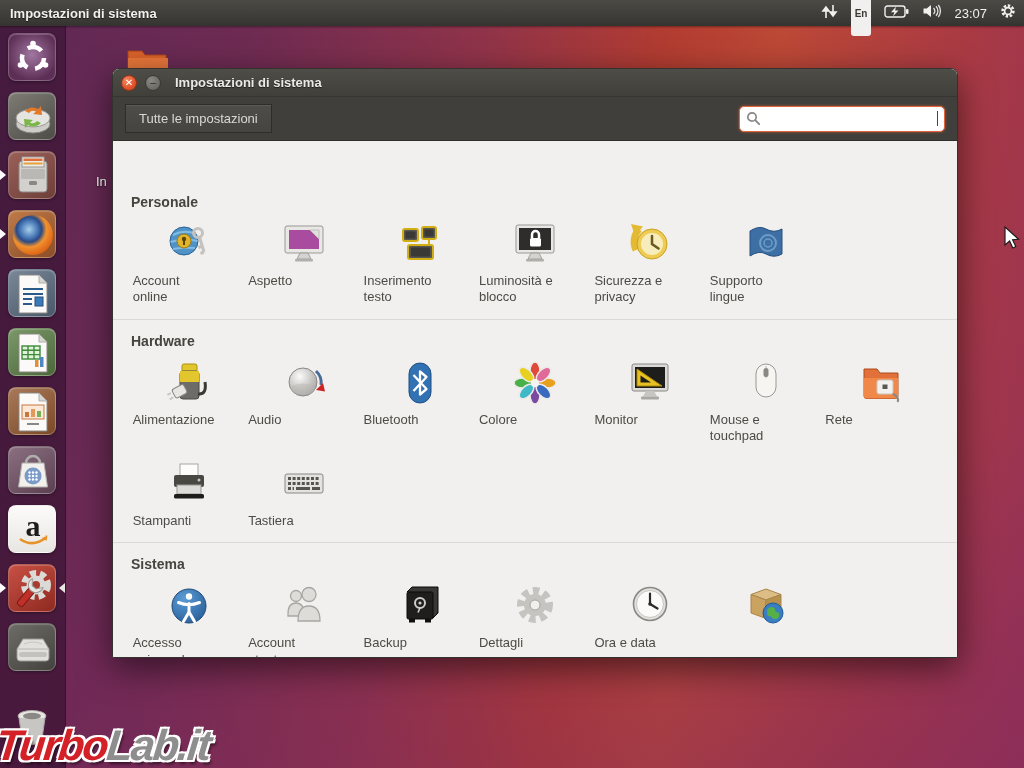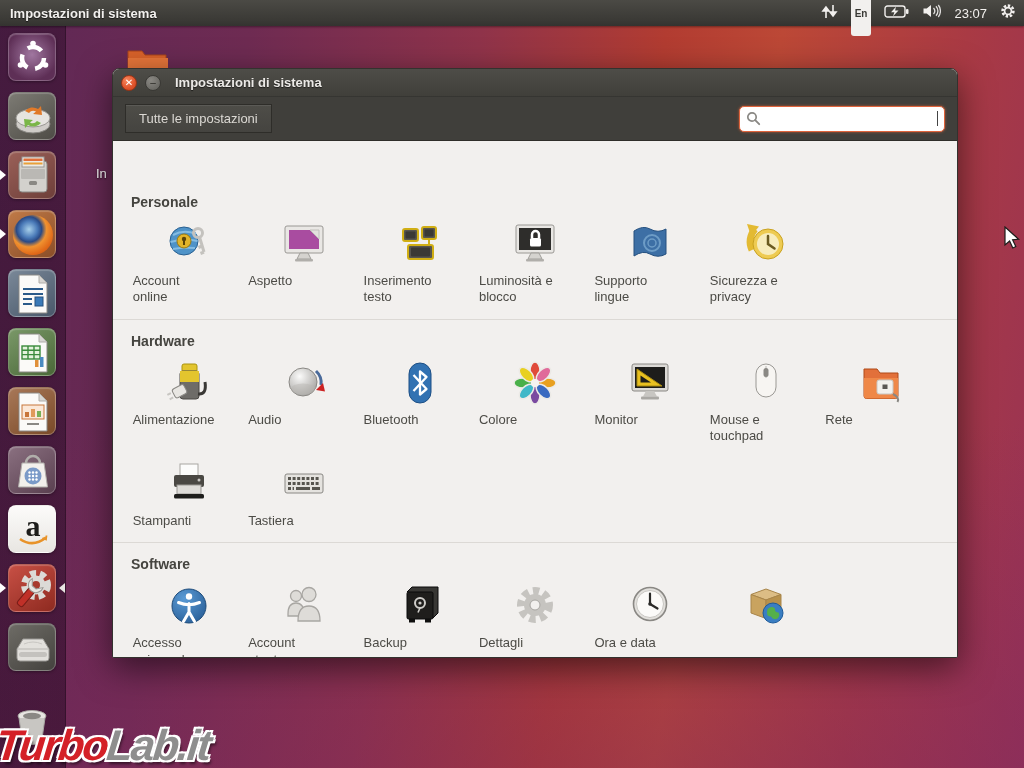--- a/index.html
+++ b/index.html
@@ -38,21 +38,21 @@
   }
   .tile.no-frame { border:none; box-shadow:none; background:transparent !important; }
   .tile svg, .tile .fill { position:absolute; left:0; top:0; }
   .arrow-run { position:absolute; left:0; width:0; height:0;
     border-top:5px solid transparent; border-bottom:5px solid transparent; border-left:6px solid #fff; }
   .arrow-focus { position:absolute; right:0; width:0; height:0;
     border-top:5px solid transparent; border-bottom:5px solid transparent; border-right:6px solid #e8e6e2; }
 
   
   .desk-folder { position:absolute; left:126px; top:45px; z-index:2; }
-  .desk-label { position:absolute; left:96px; top:166px; z-index:2; color:#fff; font-size:13px; text-shadow:0 1px 2px rgba(0,0,0,.7); }
+  .desk-label { position:absolute; left:96px; top:174px; z-index:2; color:#fff; font-size:13px; text-shadow:0 1px 2px rgba(0,0,0,.7); }
 
   
   .window {
     position:absolute; left:112px; top:68px; width:846px; height:590px; z-index:10;
     border:1px solid #33322e; border-radius:7px 7px 2px 2px;
     box-shadow:0 10px 34px rgba(0,0,0,.55);
     background:#f2f0ee; overflow:hidden;
   }
   .titlebar {
     height:28px; background:linear-gradient(#4e4d48, #403f3a);
@@ -307,37 +307,37 @@
     <path d="M21 18 v-3.5 a3.5 3.5 0 0 1 7 0 V18" stroke="#fff" stroke-width="2.5" fill="none"></path>
     <rect x="19" y="18" width="11" height="8.5" rx="1.5" fill="#fff"></rect>
     <path d="M20 33 h8 l3 6 h-14 z" fill="#d5d3cf" stroke="#a09e9a"></path>
               <rect x="15" y="39" width="18" height="2.5" rx="1" fill="#b0aeaa"></rect>
             </svg></div>
           <div class="label">Luminosità e
 blocco</div>
         </div>
         <div class="settings-item">
           <div class="ic"><svg width="48" height="48" viewBox="0 0 48 48">
-              <path d="M8 11 q9 -6 16 -2 q8 4.5 16 0 v25 q-8 4.5 -16 0 q-7 -4 -16 2 z" fill="#3d6fa5" stroke="#26507e"></path>
-    <circle cx="26" cy="23" r="8" fill="none" stroke="#6d9cc6" stroke-width="2"></circle>
-    <circle cx="26" cy="23" r="4" fill="none" stroke="#6d9cc6" stroke-width="1.5"></circle>
-            </svg></div>
-          <div class="label">Supporto
-lingue</div>
-        </div>
-        <div class="settings-item">
-          <div class="ic"><svg width="48" height="48" viewBox="0 0 48 48">
               <path d="M13 9 a19 19 0 0 0 -3 21" stroke="#e3ba32" stroke-width="7" fill="none"></path>
     <path d="M5 4 l12 2.5 -8 9.5 z" fill="#e3ba32"></path>
     <circle cx="26" cy="24" r="15" fill="#eecb52" stroke="#c8a120"></circle>
     <circle cx="26" cy="24" r="11" fill="#f7ecbc"></circle>
     <path d="M26 16 v8 l6.5 4.5" stroke="#6a5a20" stroke-width="2.5" fill="none" stroke-linecap="round"></path>
             </svg></div>
           <div class="label">Sicurezza e
 privacy</div>
+        </div>
+        <div class="settings-item">
+          <div class="ic"><svg width="48" height="48" viewBox="0 0 48 48">
+              <path d="M8 11 q9 -6 16 -2 q8 4.5 16 0 v25 q-8 4.5 -16 0 q-7 -4 -16 2 z" fill="#3d6fa5" stroke="#26507e"></path>
+    <circle cx="26" cy="23" r="8" fill="none" stroke="#6d9cc6" stroke-width="2"></circle>
+    <circle cx="26" cy="23" r="4" fill="none" stroke="#6d9cc6" stroke-width="1.5"></circle>
+            </svg></div>
+          <div class="label">Supporto
+lingue</div>
         </div>
       </div>
       <div class="divider"></div>
       <div class="section-header">Hardware</div>
       <div class="grid">
         <div class="settings-item">
           <div class="ic"><svg width="48" height="48" viewBox="0 0 48 48">
               <rect x="17" y="5" width="15" height="9" rx="2" fill="#e3c52e" stroke="#ab940e"></rect>
     <rect x="15" y="12" width="19" height="28" rx="3" fill="#6e6c68" stroke="#4a4844"></rect>
     <rect x="15" y="12" width="19" height="11" fill="#e3c52e"></rect>
@@ -433,21 +433,21 @@
     <g stroke="#57554f" stroke-width="3" stroke-dasharray="3 1.6">
       <path d="M8 18.5 h32 M8 23.5 h32 M8 28.5 h6"></path>
               </g>
     <rect x="16" y="27" width="14" height="3" fill="#57554f"></rect>
               <rect x="32" y="27" width="8" height="3" fill="#57554f"></rect>
             </svg></div>
           <div class="label">Tastiera</div>
         </div>
       </div>
       <div class="divider"></div>
-      <div class="section-header">Software</div>
+      <div class="section-header">Sistema</div>
       <div class="grid">
         <div class="settings-item">
           <div class="ic"><svg width="48" height="48" viewBox="0 0 48 48">
               <defs>
                 <radialGradient id="au" cx="36%" cy="28%" r="80%">
                   <stop offset="0" stop-color="#5b9bd5"></stop>
                   <stop offset="1" stop-color="#2a6099"></stop>
                 </radialGradient>
               </defs>
     <circle cx="24" cy="24" r="17" fill="url(#au)" stroke="#1d4a78"></circle>

